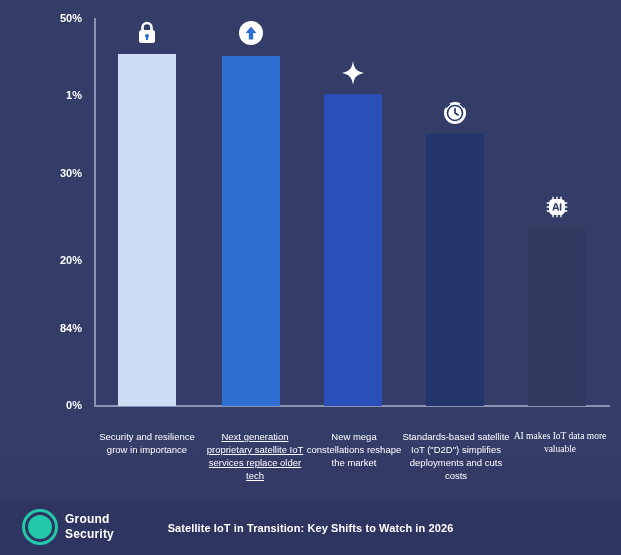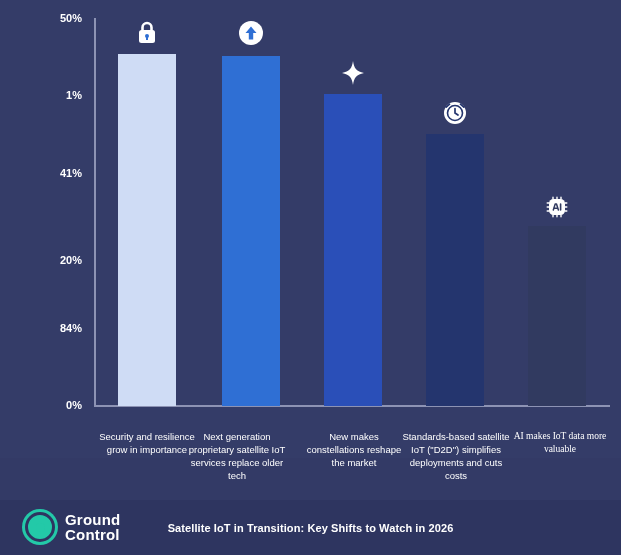--- a/index.html
+++ b/index.html
@@ -138,21 +138,21 @@
     justify-content: center;
   }
   .logo-mark .dot {
     width: 9px;
     height: 9px;
     border-radius: 50%;
     background: #23c9a8;
   }
   .logo-text {
     color: #ffffff;
-    font-size: 15px;
+    font-size: 12px;
     font-weight: bold;
     line-height: 15px;
     letter-spacing: 0.2px;
   }
   .footer-caption {
     position: absolute;
     left: 0;
     top: 0;
     width: 621px;
     height: 55px;
@@ -169,21 +169,21 @@
 </head>
 <body>
 
 <div id="root">
 
   <div class="plot-wrap">
 
     <div class="y-ticks">
       <div class="tick" style="top:18px">50%</div>
       <div class="tick" style="top:95.4px">1%</div>
-      <div class="tick" style="top:172.8px">41%</div>
+      <div class="tick" style="top:172.8px">30%</div>
       <div class="tick" style="top:260px">20%</div>
       <div class="tick" style="top:327.6px">84%</div>
       <div class="tick" style="top:405px">0%</div>
     </div>
 
     <div class="y-axis-line"></div>
     <div class="x-axis-line"></div>
 
     <div class="bars">
 
@@ -236,36 +236,36 @@
             <path d="M15.6 9 V15" stroke="#313a60" stroke-width="1.6" stroke-linecap="round"></path>
             <path d="M8 4 V2.2 M12 4 V2.2 M16 4 V2.2 M8 20 V21.8 M12 20 V21.8 M16 20 V21.8 M4 8 H2.2 M4 12 H2.2 M4 16 H2.2 M20 8 H21.8 M20 12 H21.8 M20 16 H21.8" stroke="#ffffff" stroke-width="1.4" stroke-linecap="round"></path>
           </svg>
         </div>
       </div>
 
     </div>
 
     <div class="cat-labels">
       <div class="cat-label" style="left:0px;   width:102px;text-align:center;">Security and resilience grow in importance</div>
-      <div class="cat-label" style="left:88px; width:106px;">Next generation proprietary satellite IoT services replace older tech</div>
-      <div class="cat-label" style="left:208px; width:100px;">New makes constellations reshape the market</div>
+      <div class="cat-label" style="left:106px; width:106px;text-decoration:underline;">Next generation proprietary satellite IoT services replace older tech</div>
+      <div class="cat-label" style="left:208px; width:100px;">New mega constellations reshape the market</div>
       <div class="cat-label" style="left:306px; width:108px;">Standards-based satellite IoT ("D2D") simplifies deployments and cuts costs</div>
       <div class="cat-label" style="left:414px; width:100px;font-family:Liberation Serif, serif;">AI makes IoT data more valuable</div>
     </div>
 
   </div>
 
   <div class="footer">
     <div class="logo">
       <div class="logo-mark" style="background: rgb(35, 201, 168);">
         <div class="ring">
             <div class="dot" style="background: rgb(35, 201, 168);"></div>
           </div>
       </div>
       <div>
         <div class="logo-text">Ground</div>
-        <div class="logo-text">Control</div>
+        <div class="logo-text">Security</div>
       </div>
     </div>
     <div class="footer-caption">Satellite IoT in Transition: Key Shifts to Watch in 2026</div>
   </div>
 
 </div>
 
 </body></html>

